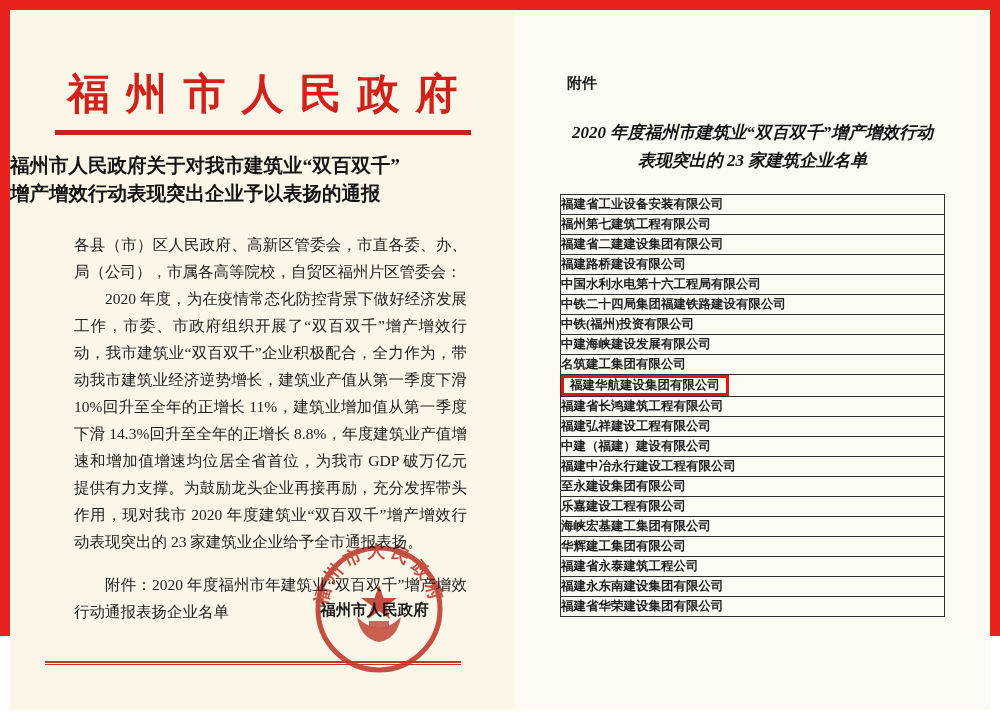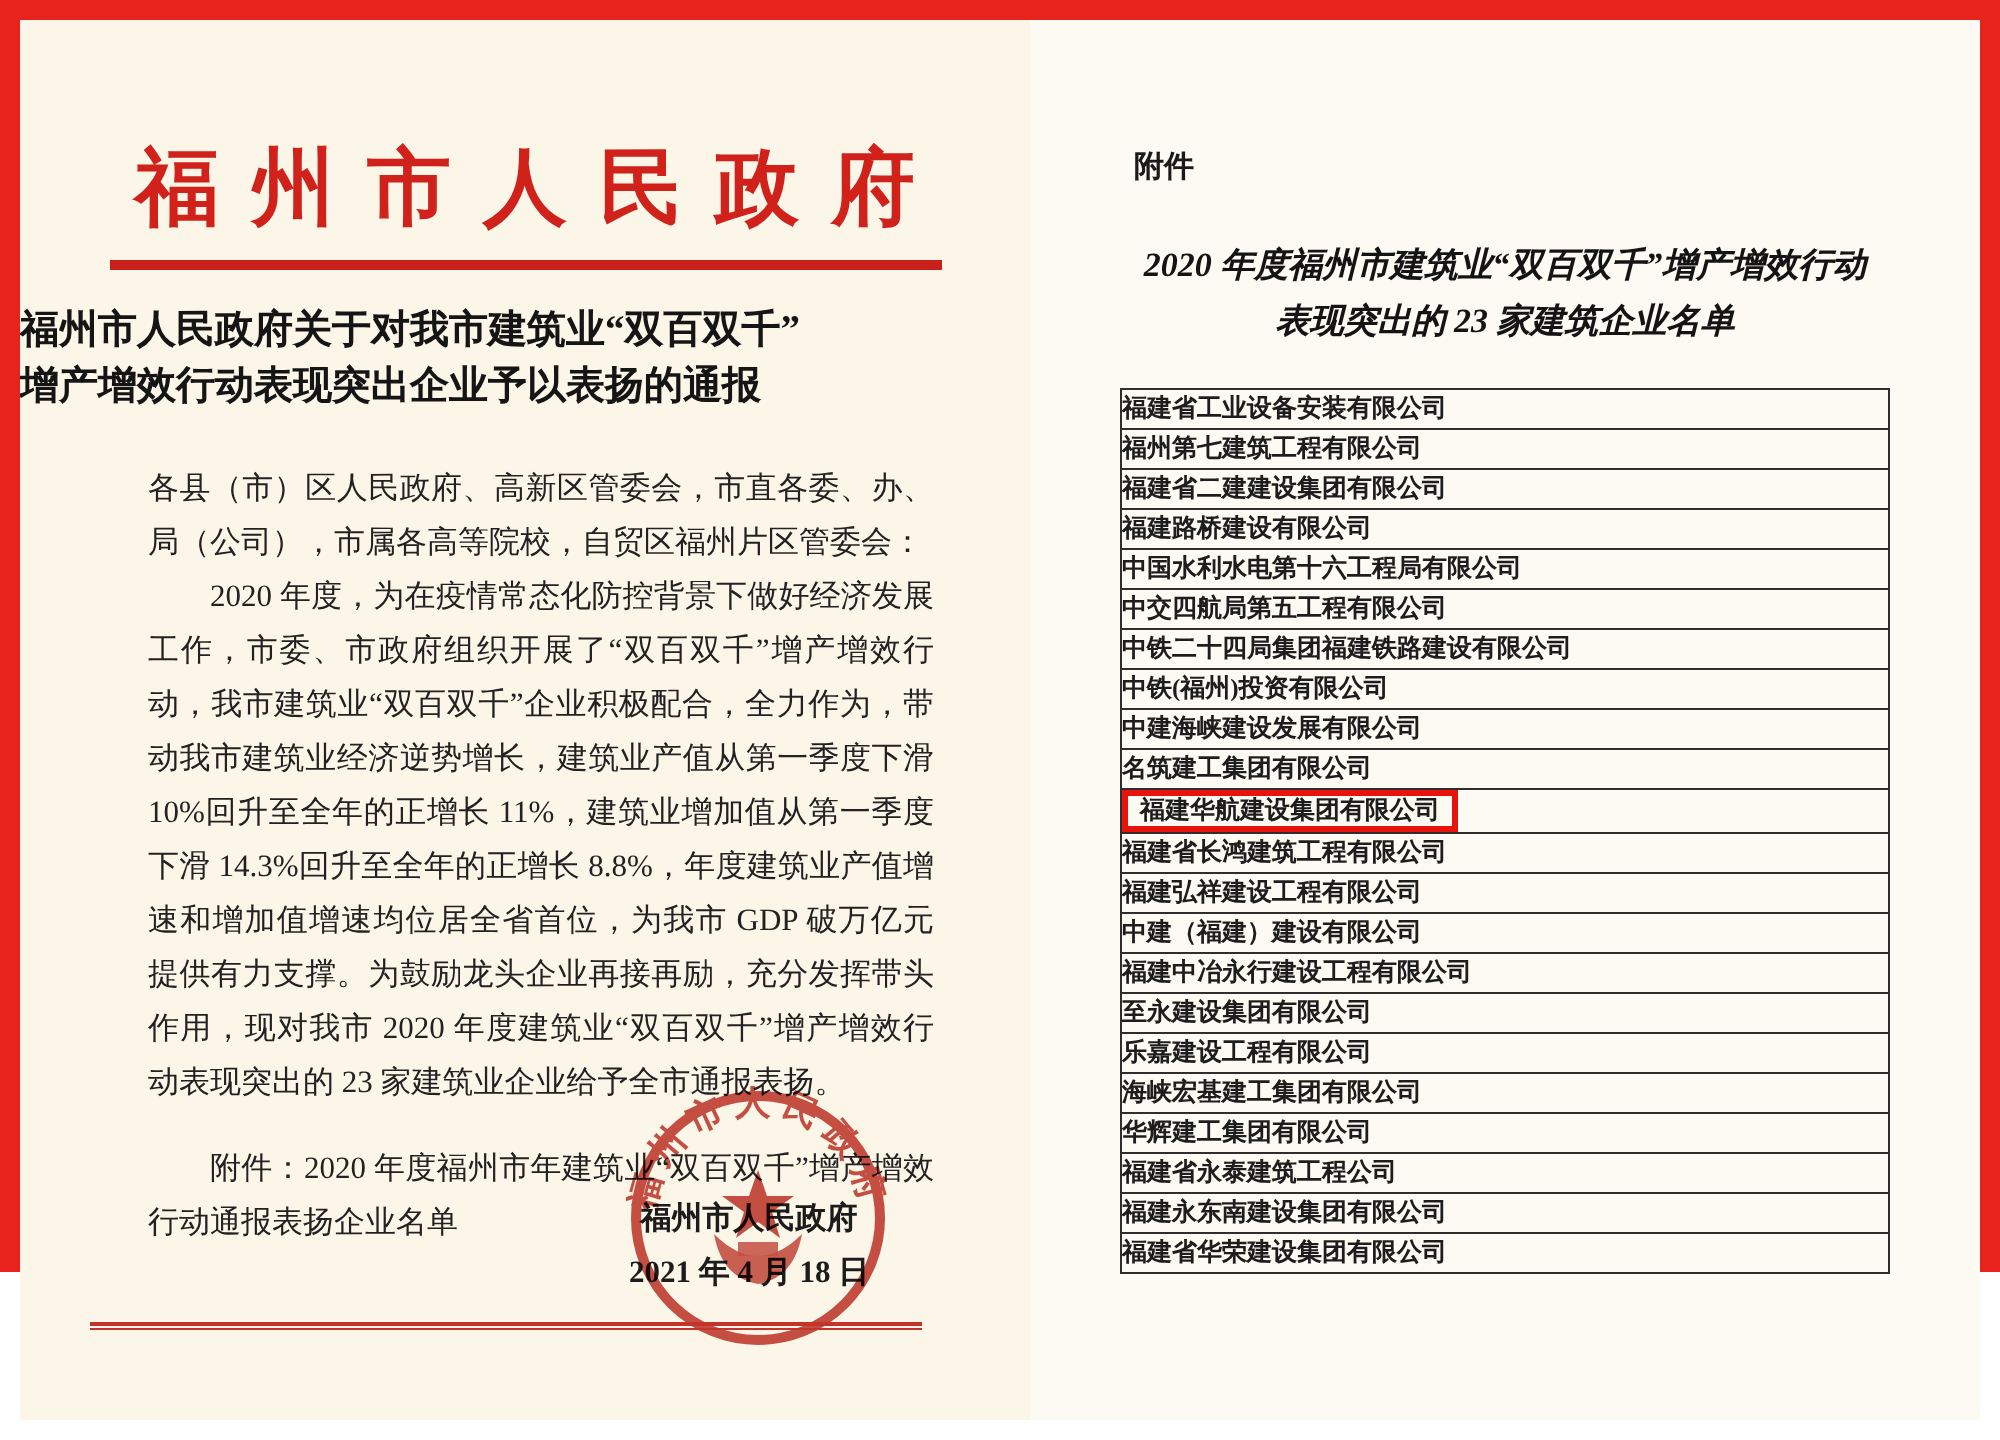--- a/index.html
+++ b/index.html
@@ -76,21 +76,20 @@
         <div>增产增效行动表现突出企业予以表扬的通报</div>
       </div>
       <div class="doc-body">
           <p class="">各县（市）区人民政府、高新区管委会，市直各委、办、局（公司），市属各高等院校，自贸区福州片区管委会：</p>
           <p class="indent">2020 年度，为在疫情常态化防控背景下做好经济发展工作，市委、市政府组织开展了“双百双千”增产增效行动，我市建筑业“双百双千”企业积极配合，全力作为，带动我市建筑业经济逆势增长，建筑业产值从第一季度下滑 10%回升至全年的正增长 11%，建筑业增加值从第一季度下滑 14.3%回升至全年的正增长 8.8%，年度建筑业产值增速和增加值增速均位居全省首位，为我市 GDP 破万亿元提供有力支撑。为鼓励龙头企业再接再励，充分发挥带头作用，现对我市 2020 年度建筑业“双百双千”增产增效行动表现突出的 23 家建筑业企业给予全市通报表扬。</p>
           <p class="indent gap">附件：2020 年度福州市年建筑业“双百双千”增产增效行动通报表扬企业名单</p>
         </div>
 
       <div class="signature">
         <div>福州市人民政府</div>
-        <div>2021 年 4 月 18 日</div>
       </div>
 
       <svg class="seal" viewBox="0 0 132 132">
         <defs>
           <path id="sealArc" d="M 18 86 A 52 52 0 1 1 114 86" fill="none"></path>
         </defs>
         <circle cx="66" cy="66" r="61" fill="none" stroke="#c0392e" stroke-width="5"></circle>
         <text font-size="17.5" font-weight="bold" fill="#c0392e" letter-spacing="5">
           <textPath href="#sealArc" startOffset="50%" text-anchor="middle">福州市人民政府</textPath>
         </text>
@@ -119,23 +118,20 @@
               <td>福州第七建筑工程有限公司</td>
             </tr>
             <tr>
               <td>福建省二建建设集团有限公司</td>
             </tr>
             <tr>
               <td>福建路桥建设有限公司</td>
             </tr>
             <tr>
               <td>中国水利水电第十六工程局有限公司</td>
-            </tr>
-            <tr>
-              <td>中交四航局第五工程有限公司</td>
             </tr>
             <tr>
               <td>中铁二十四局集团福建铁路建设有限公司</td>
             </tr>
             <tr>
               <td>中铁(福州)投资有限公司</td>
             </tr>
             <tr>
               <td>中建海峡建设发展有限公司</td>
             </tr>

